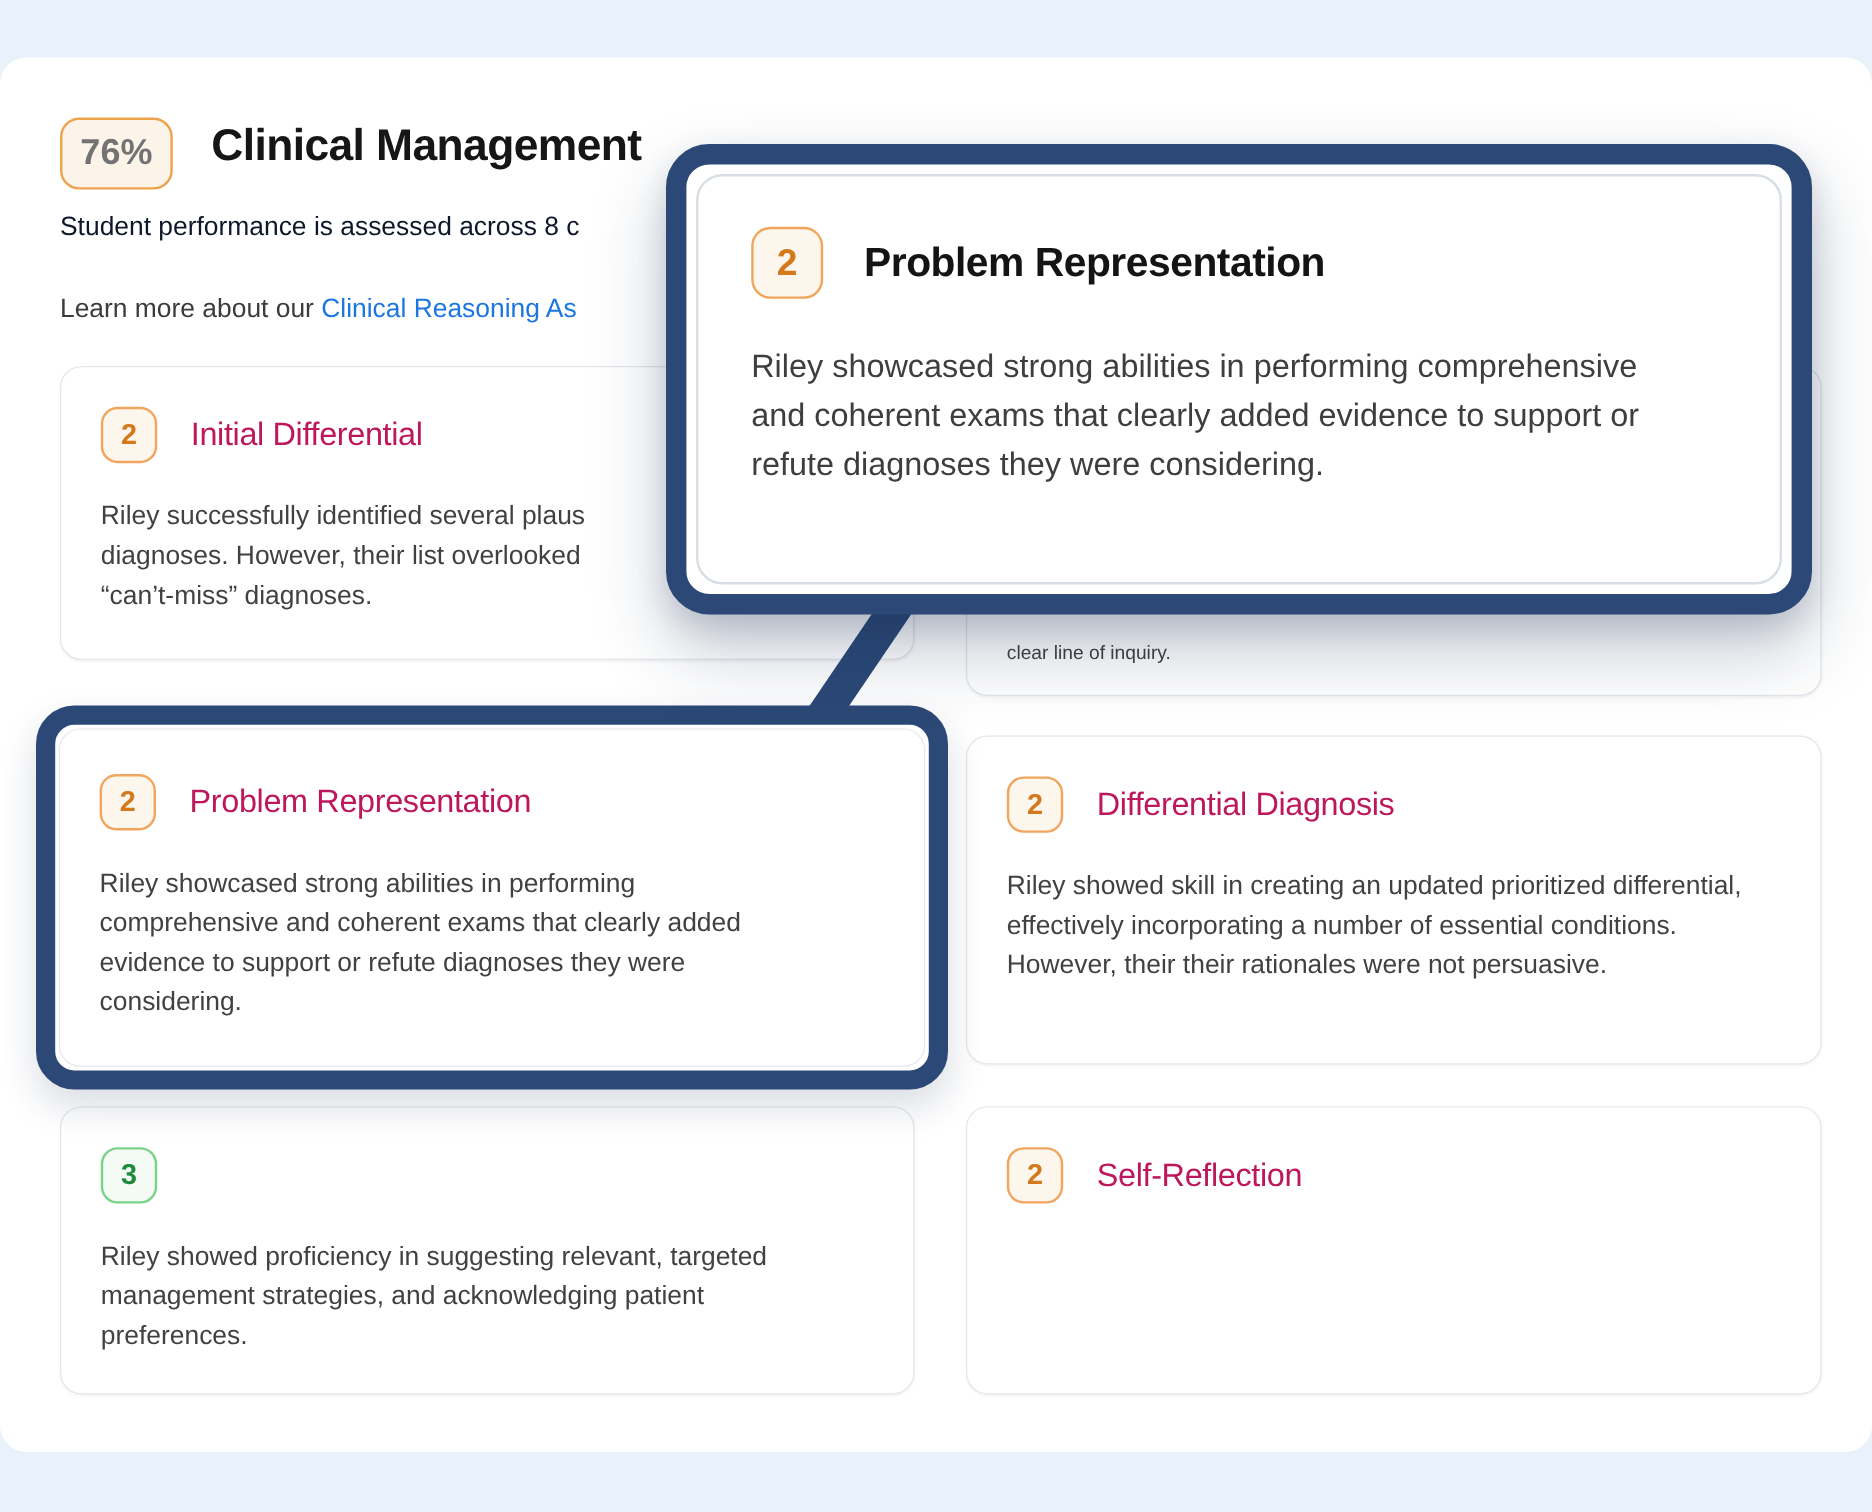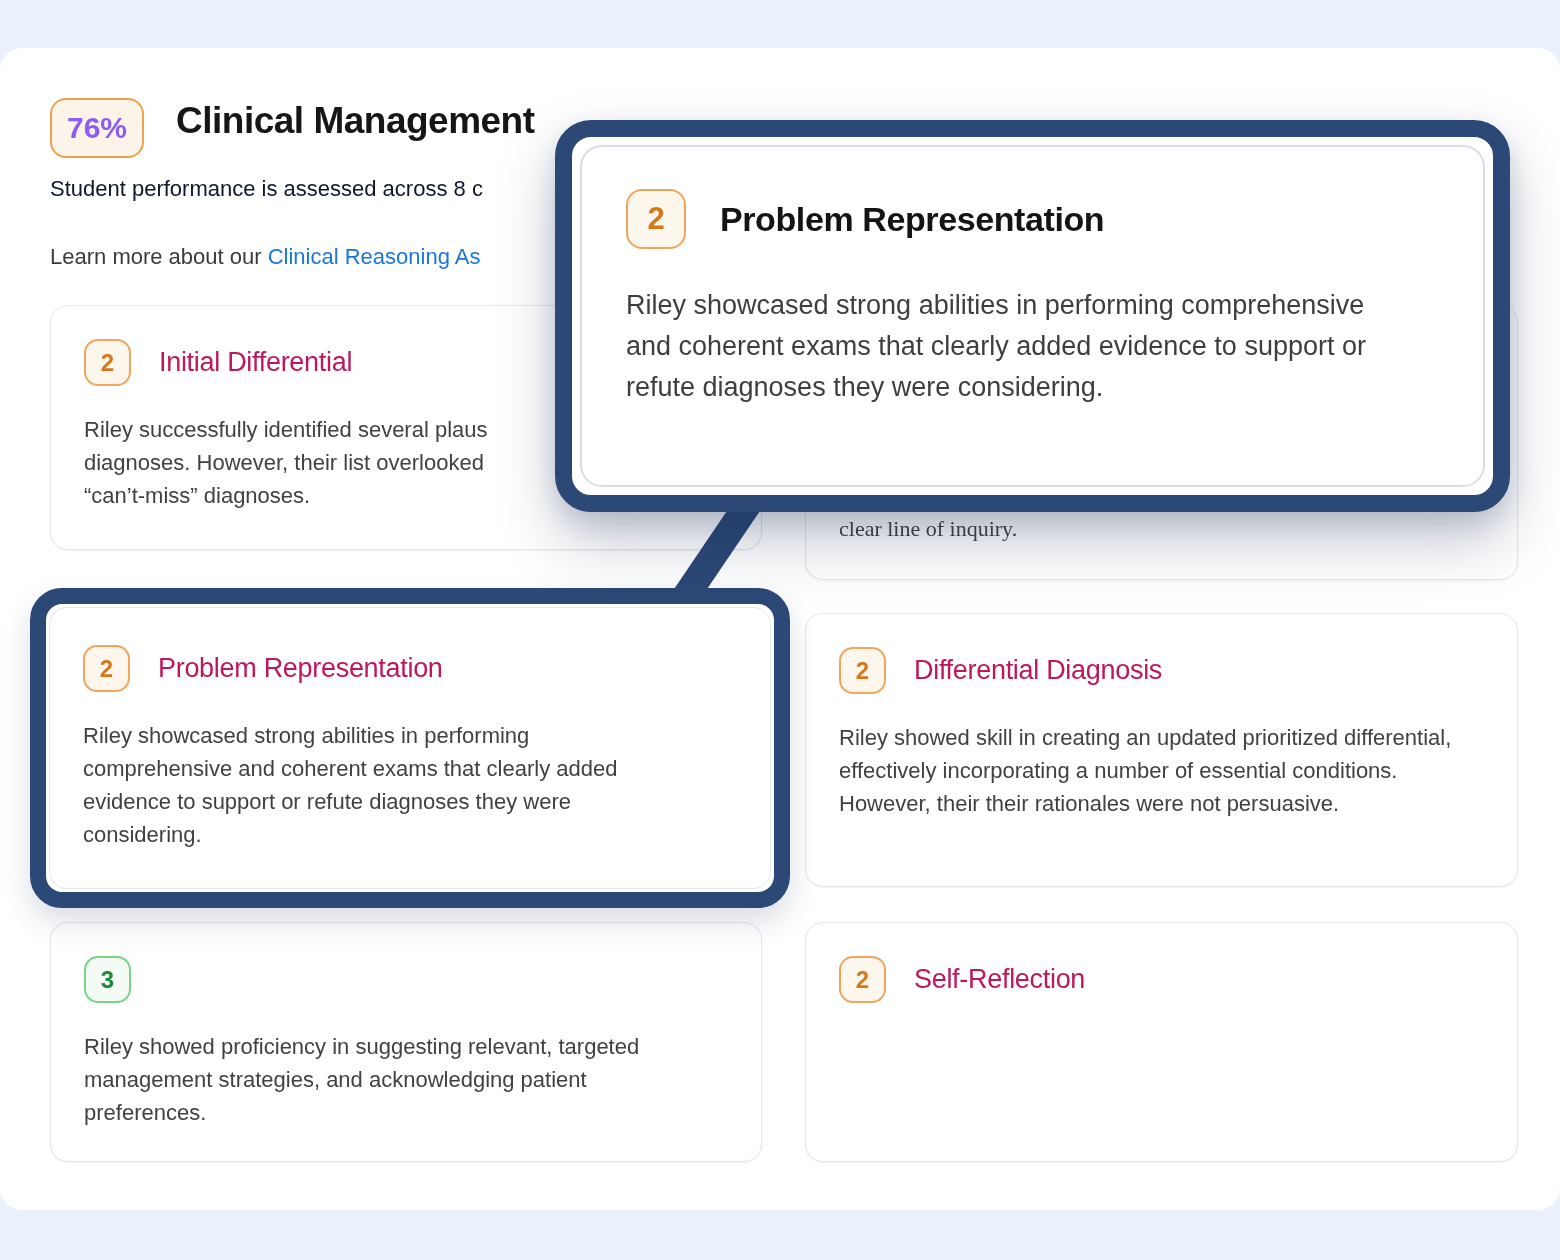--- a/index.html
+++ b/index.html
@@ -10,21 +10,21 @@
     -webkit-font-smoothing:antialiased;
   }
   .panel{
     position:absolute;left:0;top:48px;width:1560px;height:1162px;
     background:#ffffff;border-radius:22px;
   }
   
   .score-badge{
     position:absolute;left:50px;top:98px;width:94px;height:60px;
     border:2.5px solid #eda24d;border-radius:16px;background:#fdf4e9;
-    color:#8b5cf6;font-size:30px;font-weight:700;
+    color:#737373;font-size:30px;font-weight:700;
     display:flex;align-items:center;justify-content:center;box-sizing:border-box;
   }
   .page-title{
     position:absolute;left:176px;top:100px;font-size:37px;font-weight:700;color:#161616;
     letter-spacing:-0.5px;
   }
   .page-subtitle{
     position:absolute;left:50px;top:176px;font-size:22px;color:#0f172a;white-space:nowrap;
   }
   .learn-more{
@@ -82,21 +82,21 @@
     border:2.5px solid #f0a55c;background:#fdf6ed;color:#d4791b;
     display:flex;align-items:center;justify-content:center;
     font-size:31px;font-weight:700;flex:0 0 auto;
   }
   .overlay-title{font-size:34px;font-weight:700;color:#141414;letter-spacing:-0.4px;}
   .overlay-body{
     margin-top:36px;font-size:27px;line-height:41px;color:#3e3e3e;max-width:748px;
   }
   
   .peek-text{
-    position:absolute;left:33px;top:206px;font-size:22px;line-height:33px;color:#414141;font-family:Liberation Serif, serif;
+    position:absolute;left:33px;top:222px;font-size:16px;line-height:33px;color:#414141;
   }
 </style>
 </head>
 <body>
 
 <div class="panel"></div>
 
 <div class="score-badge">
   <span>76%</span>
 </div>

